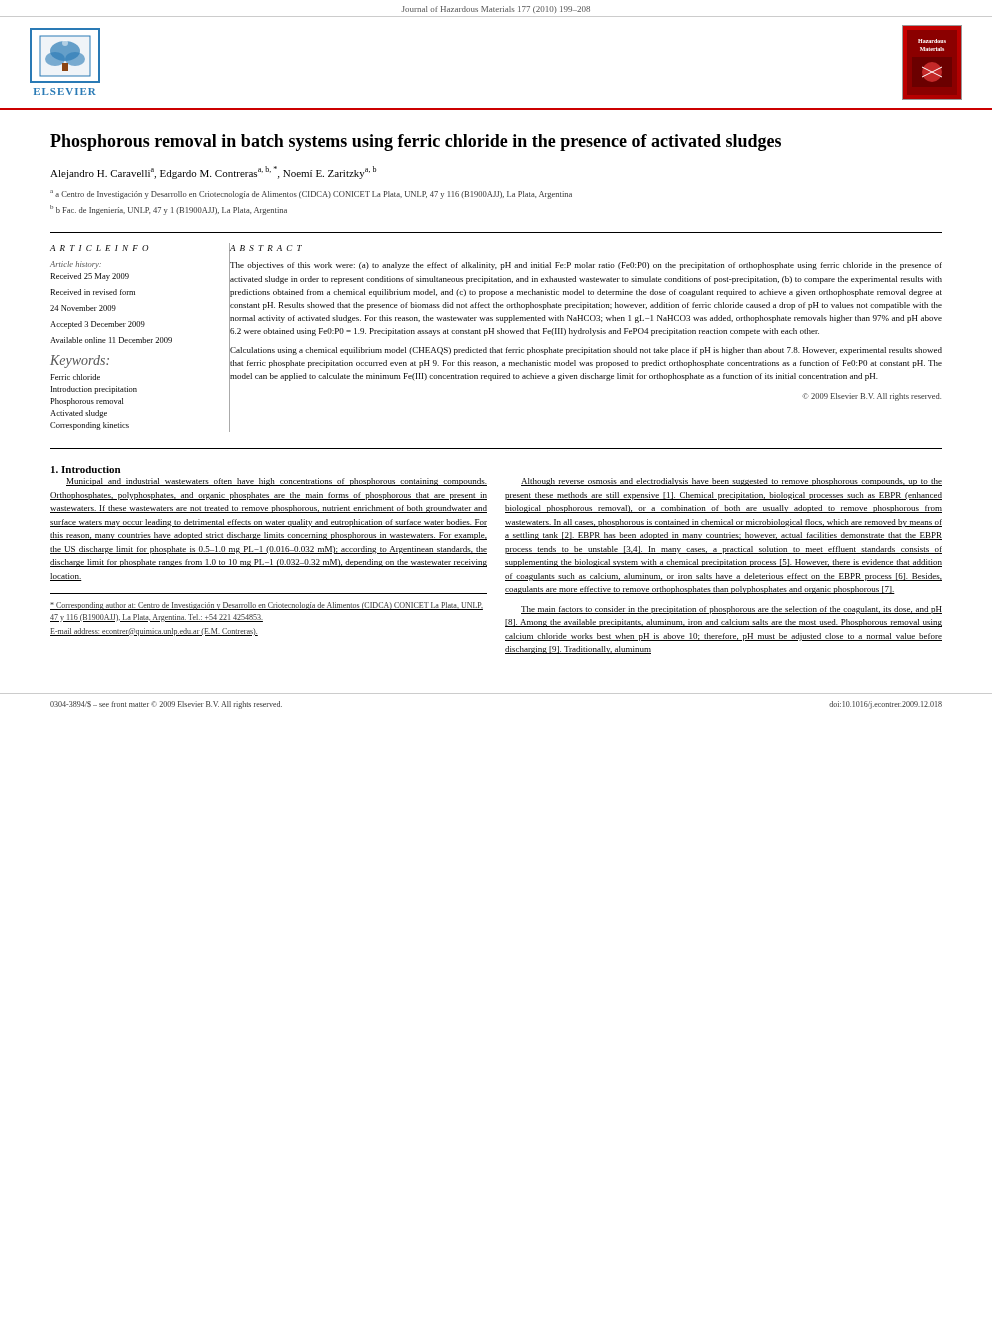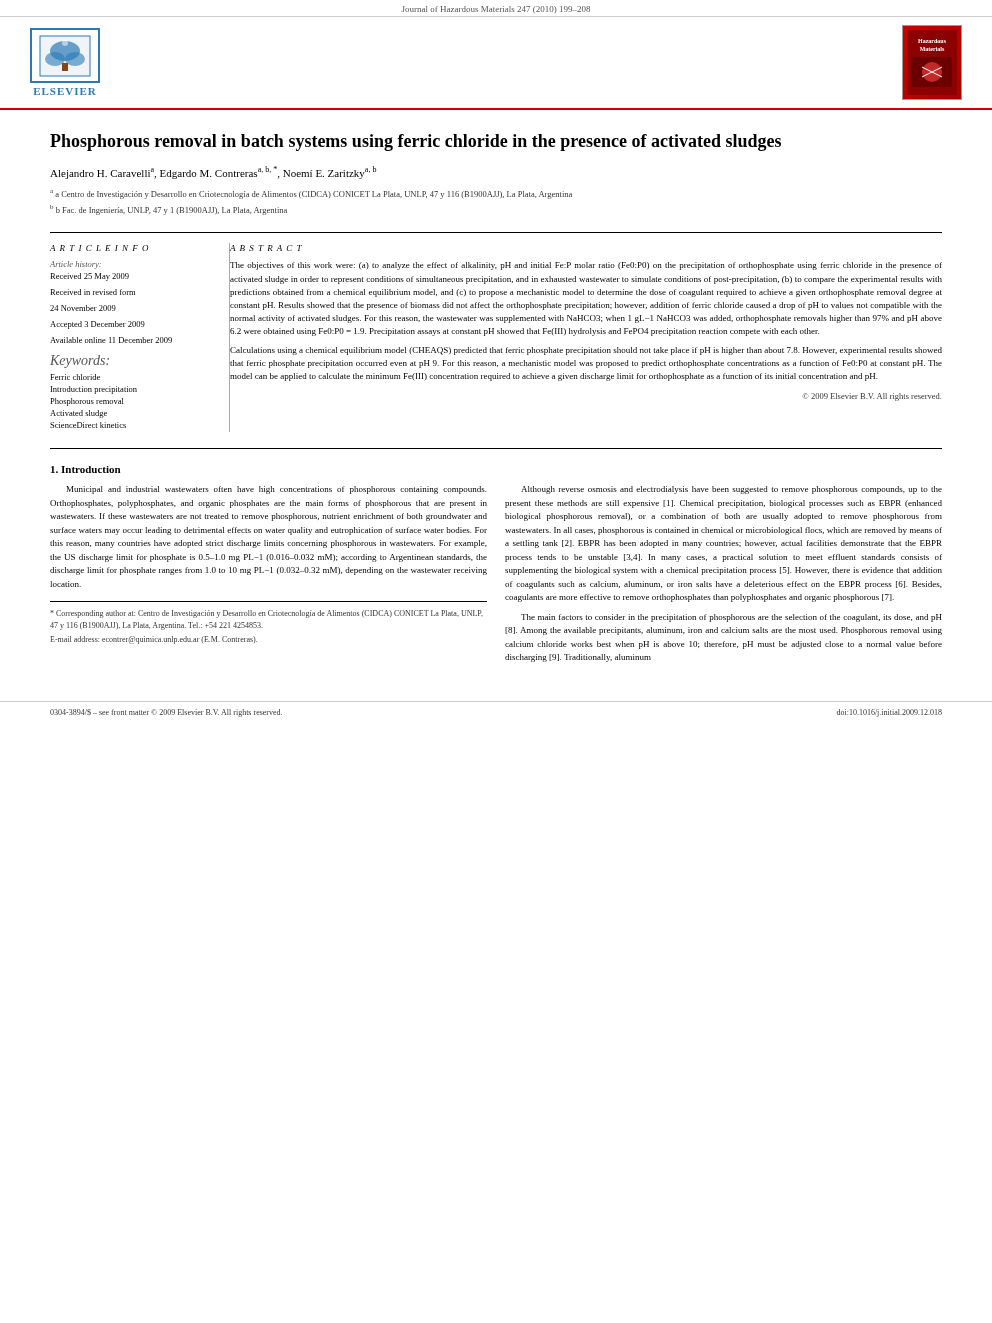--- a/index.html
+++ b/index.html
@@ -237,26 +237,26 @@
     }
 
     
     .body-columns {
       display: flex;
       gap: 18px;
     }
 
     .body-col {
       flex: 1;
+      text-decoration: underline;
     }
 
     .section-heading {
       font-size: 11px;
       font-weight: bold;
-      margin-bottom: 8px;
       color: #000;
     }
 
     .body-text {
       font-size: 9px;
       line-height: 1.5;
       text-align: justify;
       color: #000;
     }
 
@@ -289,21 +289,21 @@
       font-size: 8px;
       color: #333;
       border-top: 1px solid #ccc;
       margin-top: 10px;
     }
   </style>
 </head>
 <body>
 
 <div class="top-bar">
-  <span>Journal of Hazardous Materials 247 (2010) 199–208</span>
+  <span>Journal of Hazardous Materials 177 (2010) 199–208</span>
 </div>
 
 <div class="journal-header">
 
   <div class="elsevier-logo">
     <div class="logo-box">
 
       <svg width="60" height="50" viewBox="0 0 60 50">
         <rect x="5" y="5" width="50" height="40" fill="#f0f4f8" stroke="#2a7ab5" stroke-width="1"></rect>
 
@@ -359,21 +359,21 @@
       <div class="info-value">Received in revised form</div>
       <div class="info-value">24 November 2009</div>
       <div class="info-value">Accepted 3 December 2009</div>
       <div class="info-value">Available online 11 December 2009</div>
 
       <div class="keywords-title">Keywords:</div>
       <div class="keyword">Ferric chloride</div>
       <div class="keyword">Introduction precipitation</div>
       <div class="keyword">Phosphorous removal</div>
       <div class="keyword">Activated sludge</div>
-      <div class="keyword">ScienceDirect kinetics</div>
+      <div class="keyword">Corresponding kinetics</div>
     </div>
 
     <div class="abstract-section">
       <div class="abstract-title">A B S T R A C T</div>
       <div class="abstract-text">
         <p>The objectives of this work were: (a) to analyze the effect of alkalinity, pH and initial Fe:P molar ratio (Fe0:P0) on the precipitation of orthophosphate using ferric chloride in the presence of activated sludge in order to represent conditions of simultaneous precipitation, and in exhausted wastewater to simulate conditions of post-precipitation, (b) to compare the experimental results with predictions obtained from a chemical equilibrium model, and (c) to propose a mechanistic model to determine the dose of coagulant required to achieve a given orthophosphate removal degree at constant pH. Results showed that the presence of biomass did not affect the orthophosphate precipitation; however, addition of ferric chloride caused a drop of pH to values not compatible with the normal activity of activated sludges. For this reason, the wastewater was supplemented with NaHCO3; when 1 gL−1 NaHCO3 was added, orthophosphate removals higher than 97% and pH above 6.2 were obtained using Fe0:P0 = 1.9. Precipitation assays at constant pH showed that Fe(III) hydrolysis and FePO4 precipitation reaction compete with each other.</p>
         <p>Calculations using a chemical equilibrium model (CHEAQS) predicted that ferric phosphate precipitation should not take place if pH is higher than about 7.8. However, experimental results showed that ferric phosphate precipitation occurred even at pH 9. For this reason, a mechanistic model was proposed to predict orthophosphate concentrations as a function of Fe0:P0 at constant pH. The model can be applied to calculate the minimum Fe(III) concentration required to achieve a given discharge limit for orthophosphate as a function of its initial concentration and pH.</p>
       </div>
       <div class="copyright">© 2009 Elsevier B.V. All rights reserved.</div>
     </div>
@@ -402,14 +402,14 @@
         <p>The main factors to consider in the precipitation of phosphorous are the selection of the coagulant, its dose, and pH [8]. Among the available precipitants, aluminum, iron and calcium salts are the most used. Phosphorous removal using calcium chloride works best when pH is above 10; therefore, pH must be adjusted close to a normal value before discharging [9]. Traditionally, aluminum</p>
       </div>
     </div>
 
   </div>
 
 </div>
 
 <div class="footer-bar">
   <span>0304-3894/$ – see front matter © 2009 Elsevier B.V. All rights reserved.</span>
-  <span>doi:10.1016/j.initial.2009.12.018</span>
+  <span>doi:10.1016/j.econtrer.2009.12.018</span>
 </div>
 
 </body></html>

